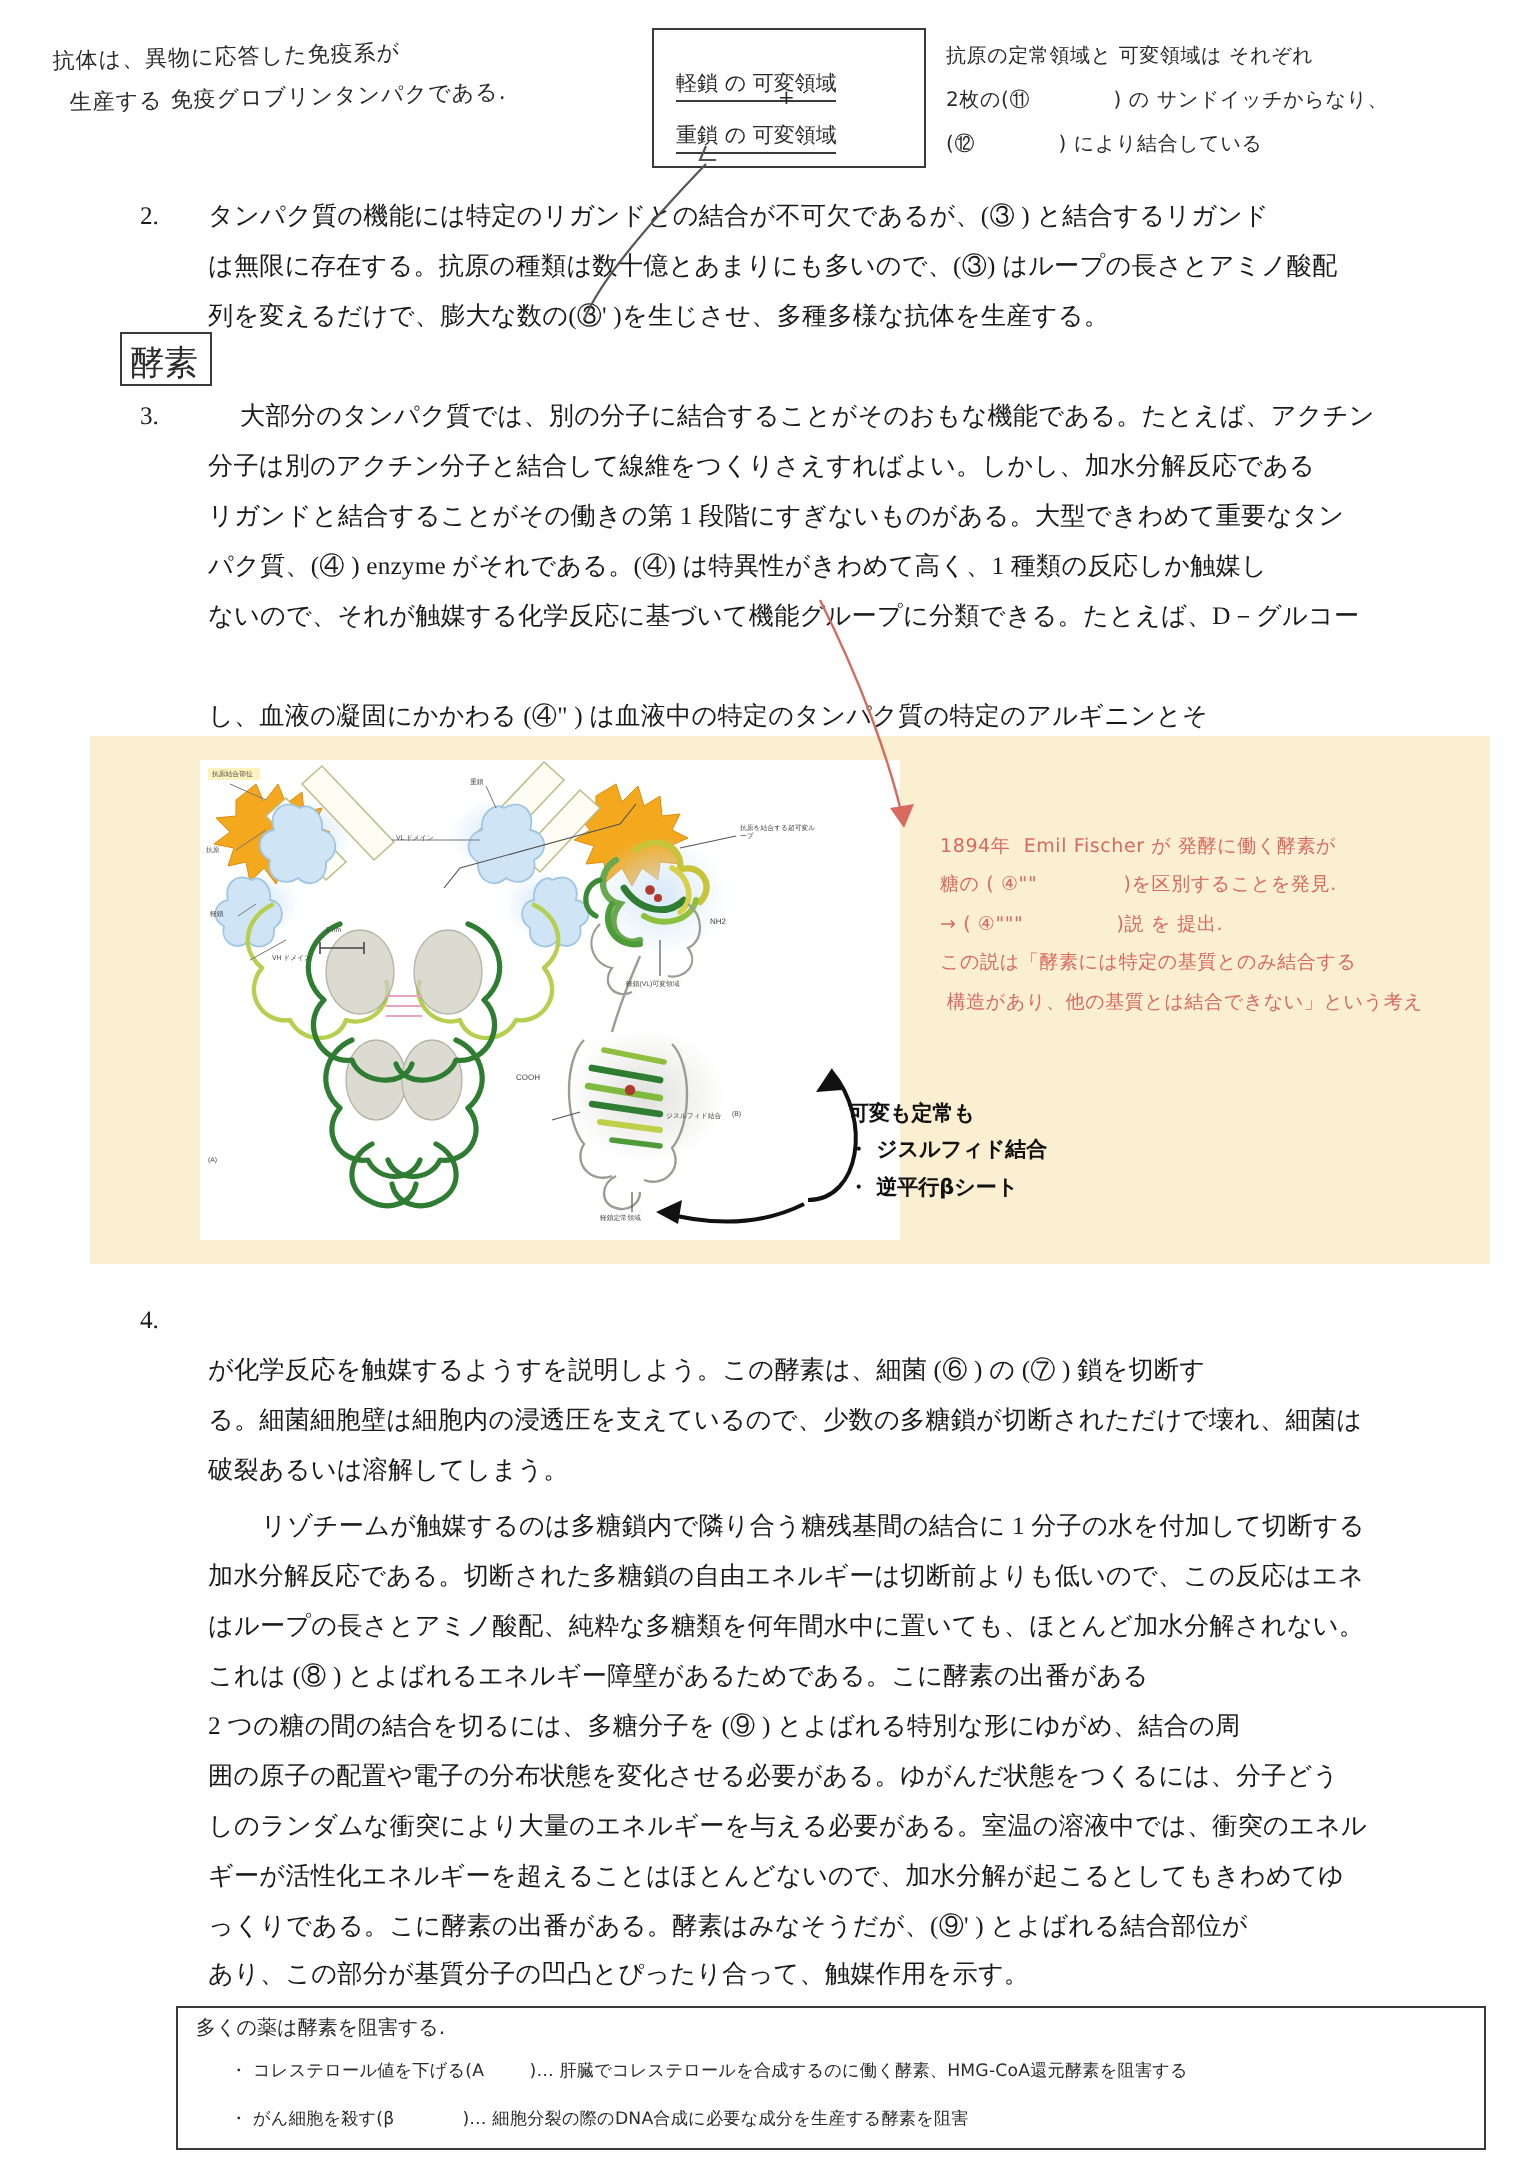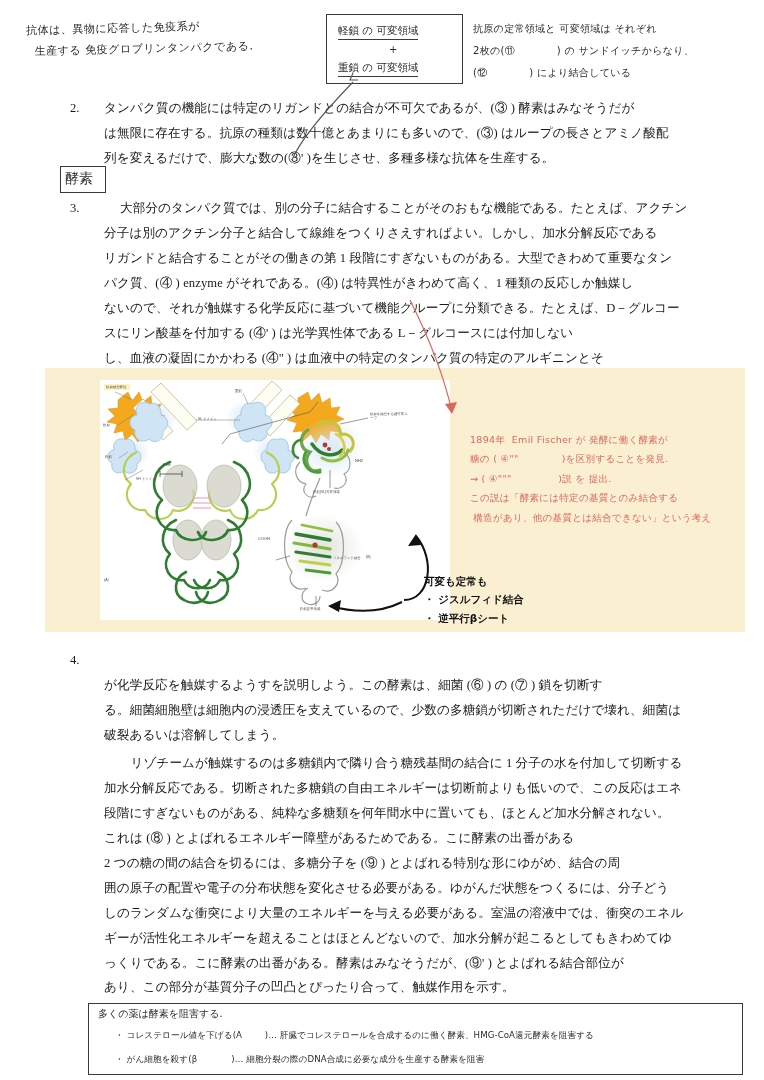--- a/index.html
+++ b/index.html
@@ -79,45 +79,44 @@
 </style>
 </head>
 <body>
 
 <div class="page">
 
   <div class="hand slant" style="left:26px;top:20px;font-size:11px;line-height:1.95;letter-spacing:0.5px;">抗体は、異物に応答した免疫系が
   生産する 免疫グロブリンタンパクである.</div>
 
   <div class="hbox" style="left:326px;top:14px;width:137px;height:70px;">
-    <div class="hbox-inner" style="position:absolute;left:11px;top:9px;font-size:10.5px;border-bottom:1px solid #3a3a3a;padding-bottom:1px;">軽鎖 の 可変領域</div>
+    <div class="hbox-inner" style="position:absolute;left:11px;top:20px;font-size:10.5px;border-bottom:1px solid #3a3a3a;padding-bottom:1px;">軽鎖 の 可変領域</div>
     <div class="hbox-inner" style="position:absolute;left:62px;top:29px;font-size:10px;">+</div>
     <div class="hbox-inner" style="position:absolute;left:11px;top:46px;font-size:10.5px;border-bottom:1px solid #3a3a3a;padding-bottom:1px;">重鎖 の 可変領域</div>
   </div>
 
   <div class="hand" style="left:473px;top:18px;font-size:10px;line-height:2.2;letter-spacing:0.3px;">抗原の定常領域と 可変領域は それぞれ
 2枚の(⑪            ) の サンドイッチからなり、
 (⑫            ) により結合している</div>
 
   <div class="num" style="left:70px;top:96px;">2.</div>
-  <div class="para" style="left:104px;top:96px;width:638px;">タンパク質の機能には特定のリガンドとの結合が不可欠であるが、(③    ) 酵素はみなそうだが</div>
+  <div class="para" style="left:104px;top:96px;width:638px;">タンパク質の機能には特定のリガンドとの結合が不可欠であるが、(③    ) と結合するリガンド</div>
   <div class="para" style="left:104px;top:121px;width:638px;">は無限に存在する。抗原の種類は数十億とあまりにも多いので、(③) はループの長さとアミノ酸配</div>
   <div class="para" style="left:104px;top:146px;width:638px;">列を変えるだけで、膨大な数の(③'          )を生じさせ、多種多様な抗体を生産する。</div>
 
   <div class="hbox" style="left:60px;top:166px;width:46px;height:27px;">
-    <div class="hbox-inner" style="position:absolute;left:4px;top:3px;font-size:14px;">酵素</div>
+    <div class="hbox-inner" style="position:absolute;left:4px;top:3px;font-size:17px;">酵素</div>
   </div>
 
   <div class="num" style="left:70px;top:196px;">3.</div>
   <div class="para" style="left:120px;top:196px;width:638px;">大部分のタンパク質では、別の分子に結合することがそのおもな機能である。たとえば、アクチン</div>
   <div class="para" style="left:104px;top:221px;width:638px;">分子は別のアクチン分子と結合して線維をつくりさえすればよい。しかし、加水分解反応である</div>
   <div class="para" style="left:104px;top:246px;width:638px;">リガンドと結合することがその働きの第 1 段階にすぎないものがある。大型できわめて重要なタン</div>
   <div class="para u" style="left:104px;top:271px;width:638px;text-decoration:none;">パク質、(④    ) enzyme がそれである。(④) は特異性がきわめて高く、1 種類の反応しか触媒し</div>
   <div class="para" style="left:104px;top:296px;width:638px;">ないので、それが触媒する化学反応に基づいて機能グループに分類できる。たとえば、D－グルコー</div>
-  <div class="para" style="left:104px;top:321px;width:638px;">スにリン酸基を付加する (④'            ) は光学異性体である L－グルコースには付加しない</div>
   <div class="para" style="left:104px;top:346px;width:638px;">し、血液の凝固にかかわる (④"            ) は血液中の特定のタンパク質の特定のアルギニンとそ</div>
   <div class="para" style="left:104px;top:371px;width:638px;">の隣のグリシンの間しか切断しない。</div>
 
   <div class="fig-band" style="left:45px;top:368px;width:700px;height:264px;"></div>
   <div class="fig-white" style="left:100px;top:380px;width:350px;height:240px;"></div>
 
   <svg class="overlay" viewBox="0 0 764 1080" xmlns="http://www.w3.org/2000/svg">
     <defs>
       <radialGradient id="halo" cx="50%" cy="50%" r="50%">
         <stop offset="0%" stop-color="#cfe4f5" stop-opacity="0.85"></stop>
@@ -266,38 +265,38 @@
   <div class="tiny-lab" style="left:198px;top:417px;">VL ドメイン</div>
   <div class="tiny-lab" style="left:136px;top:477px;">VH ドメイン</div>
   <div class="tiny-lab" style="left:370px;top:412px;width:38px;white-space:normal;">抗原を結合する超可変ループ</div>
   <div class="tiny-lab" style="left:313px;top:490px;width:30px;white-space:normal;">軽鎖(VL)可変領域</div>
   <div class="tiny-lab" style="left:333px;top:556px;width:28px;white-space:normal;">ジスルフィド結合</div>
   <div class="tiny-lab" style="left:300px;top:607px;width:30px;white-space:normal;">軽鎖定常領域</div>
   <div class="tiny-lab" style="left:163px;top:463px;">5 nm</div>
   <div class="tiny-lab" style="left:104px;top:578px;">(A)</div>
   <div class="tiny-lab" style="left:366px;top:555px;">(B)</div>
 
-  <div class="hand hand-red" style="left:470px;top:414px;font-size:9.5px;line-height:2.05;letter-spacing:0.3px;margin-top:16px;">1894年  Emil Fischer が 発酵に働く酵素が
+  <div class="hand hand-red" style="left:470px;top:414px;font-size:9.5px;line-height:2.05;letter-spacing:0.3px;">1894年  Emil Fischer が 発酵に働く酵素が
 糖の ( ④""             )を区別することを発見.
 → ( ④"""              )説 を 提出.
 この説は「酵素には特定の基質とのみ結合する
  構造があり、他の基質とは結合できない」という考え</div>
 
-  <div class="hand" style="left:424px;top:548px;font-size:10.5px;font-weight:bold;line-height:1.75;color:#111;margin-top:24px;">可変も定常も
+  <div class="hand" style="left:424px;top:548px;font-size:10.5px;font-weight:bold;line-height:1.75;color:#111;">可変も定常も
 ・ ジスルフィド結合
 ・ 逆平行βシート</div>
 
   <div class="num" style="left:70px;top:648px;">4.</div>
   <div class="para" style="left:104px;top:673px;width:638px;">が化学反応を触媒するようすを説明しよう。この酵素は、細菌 (⑥      ) の (⑦    ) 鎖を切断す</div>
   <div class="para" style="left:104px;top:698px;width:638px;">る。細菌細胞壁は細胞内の浸透圧を支えているので、少数の多糖鎖が切断されただけで壊れ、細菌は</div>
   <div class="para" style="left:104px;top:723px;width:638px;">破裂あるいは溶解してしまう。</div>
 
   <div class="para" style="left:104px;top:751px;width:638px;text-indent:2.1em;">リゾチームが触媒するのは多糖鎖内で隣り合う糖残基間の結合に 1 分子の水を付加して切断する</div>
   <div class="para" style="left:104px;top:776px;width:638px;">加水分解反応である。切断された多糖鎖の自由エネルギーは切断前よりも低いので、この反応はエネ</div>
-  <div class="para" style="left:104px;top:801px;width:638px;">段階にすぎないものがある、純粋な多糖類を何年間水中に置いても、ほとんど加水分解されない。</div>
+  <div class="para" style="left:104px;top:801px;width:638px;">はループの長さとアミノ酸配、純粋な多糖類を何年間水中に置いても、ほとんど加水分解されない。</div>
   <div class="para" style="left:104px;top:826px;width:638px;">これは (⑧            ) とよばれるエネルギー障壁があるためである。こに酵素の出番がある</div>
   <div class="para" style="left:104px;top:851px;width:638px;">2 つの糖の間の結合を切るには、多糖分子を (⑨        ) とよばれる特別な形にゆがめ、結合の周</div>
   <div class="para" style="left:104px;top:876px;width:638px;">囲の原子の配置や電子の分布状態を変化させる必要がある。ゆがんだ状態をつくるには、分子どう</div>
   <div class="para" style="left:104px;top:926px;width:638px;">ギーが活性化エネルギーを超えることはほとんどないので、加水分解が起こるとしてもきわめてゆ</div>
   <div class="para" style="left:104px;top:901px;width:638px;">しのランダムな衝突により大量のエネルギーを与える必要がある。室温の溶液中では、衝突のエネル</div>
   <div class="para" style="left:104px;top:951px;width:638px;">っくりである。こに酵素の出番がある。酵素はみなそうだが、(⑨'        ) とよばれる結合部位が</div>
   <div class="para" style="left:104px;top:976px;width:638px;font-family:Liberation Mono, monospace;">あり、この部分が基質分子の凹凸とぴったり合って、触媒作用を示す。</div>
 
   <div class="hbox" style="left:88px;top:1003px;width:655px;height:72px;">
     <div class="hbox-inner" style="position:absolute;left:9px;top:3px;font-size:10px;">多くの薬は酵素を阻害する.</div>

